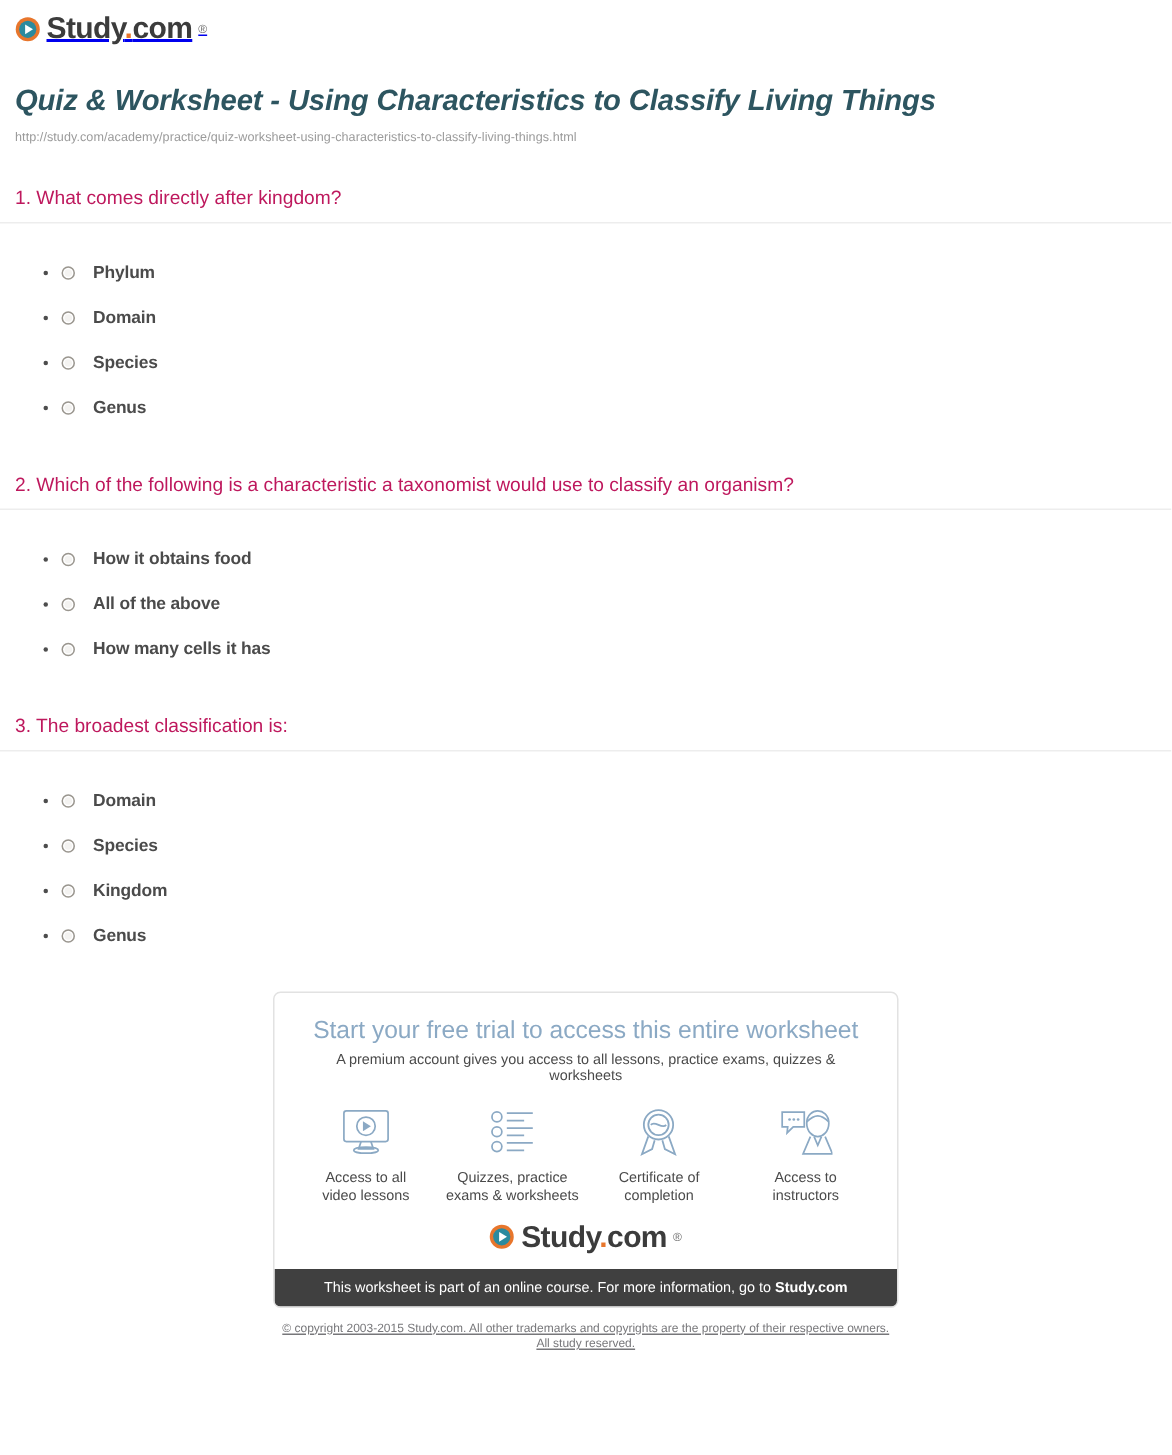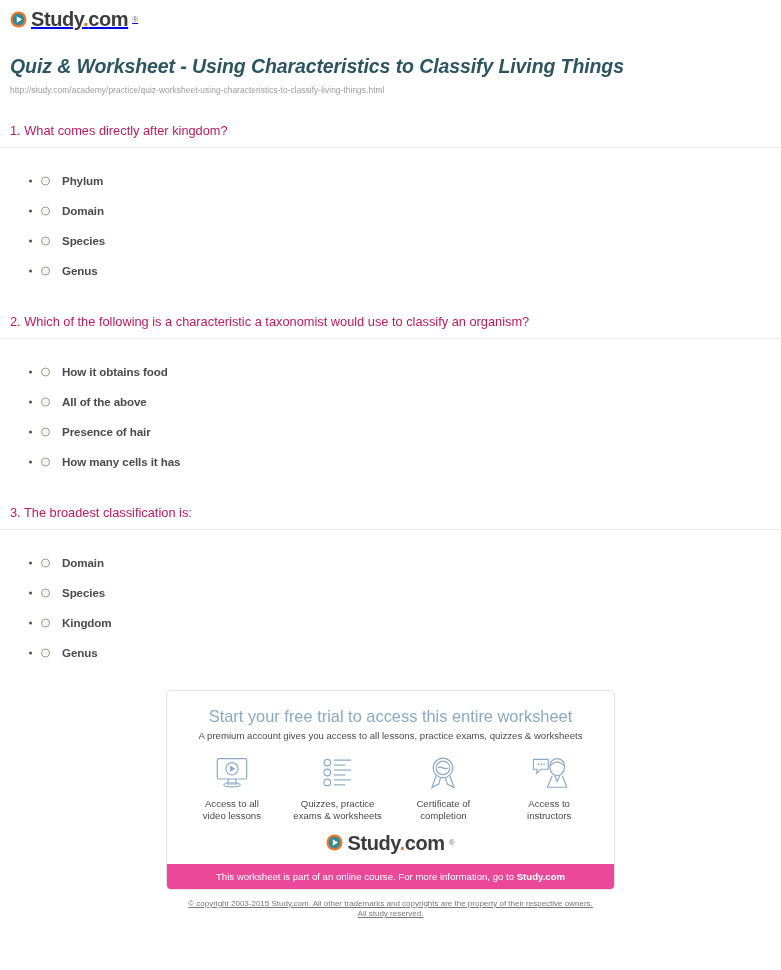--- a/index.html
+++ b/index.html
@@ -88,21 +88,21 @@
     font-size: 11.6px;
     color: #4b4b4b;
     font-weight: bold;
     letter-spacing: -0.1px;
   }
   .q-gap { height: 28px; }
 
   
   .promo-wrap { margin-top: 22px; display: flex; justify-content: center; }
   .promo {
-    width: 449px;
+    width: 417px;
     border: 1px solid #e2e2e2;
     border-radius: 5px;
     background: #fff;
     overflow: hidden;
   }
   .promo-head { padding: 15px 16px 0; text-align: center; }
   .promo-title {
     font-size: 16.4px;
     color: #8ba9c4;
     line-height: 20px;
@@ -127,21 +127,21 @@
     margin-top: 7px;
     font-size: 9.6px;
     line-height: 12.5px;
     color: #4a4a4a;
   }
   .promo-logo-row {
     display: flex; justify-content: center; align-items: center;
     padding: 4px 0 11px;
   }
   .promo-bar {
-    background: #ec4899;
+    background: #404040;
     color: #ffffff;
     text-align: center;
     font-size: 9.6px;
     padding: 7px 4px;
   }
   .promo-bar b { font-weight: bold; }
 
   
   .copyright {
     margin-top: 9px;
@@ -215,25 +215,20 @@
         <span class="opt-label">How it obtains food</span>
       </li>
       <li>
         <span class="bullet"></span>
         <span class="radio"></span>
         <span class="opt-label">All of the above</span>
       </li>
       <li>
         <span class="bullet"></span>
         <span class="radio"></span>
-        <span class="opt-label">Presence of hair</span>
-      </li>
-      <li>
-        <span class="bullet"></span>
-        <span class="radio"></span>
         <span class="opt-label">How many cells it has</span>
       </li>
     </ul>
   </div>
 
   <div class="q-gap"></div>
 
   <div class="question-block">
     <div class="question-text">3. The broadest classification is:</div>
     <div class="divider"></div>

